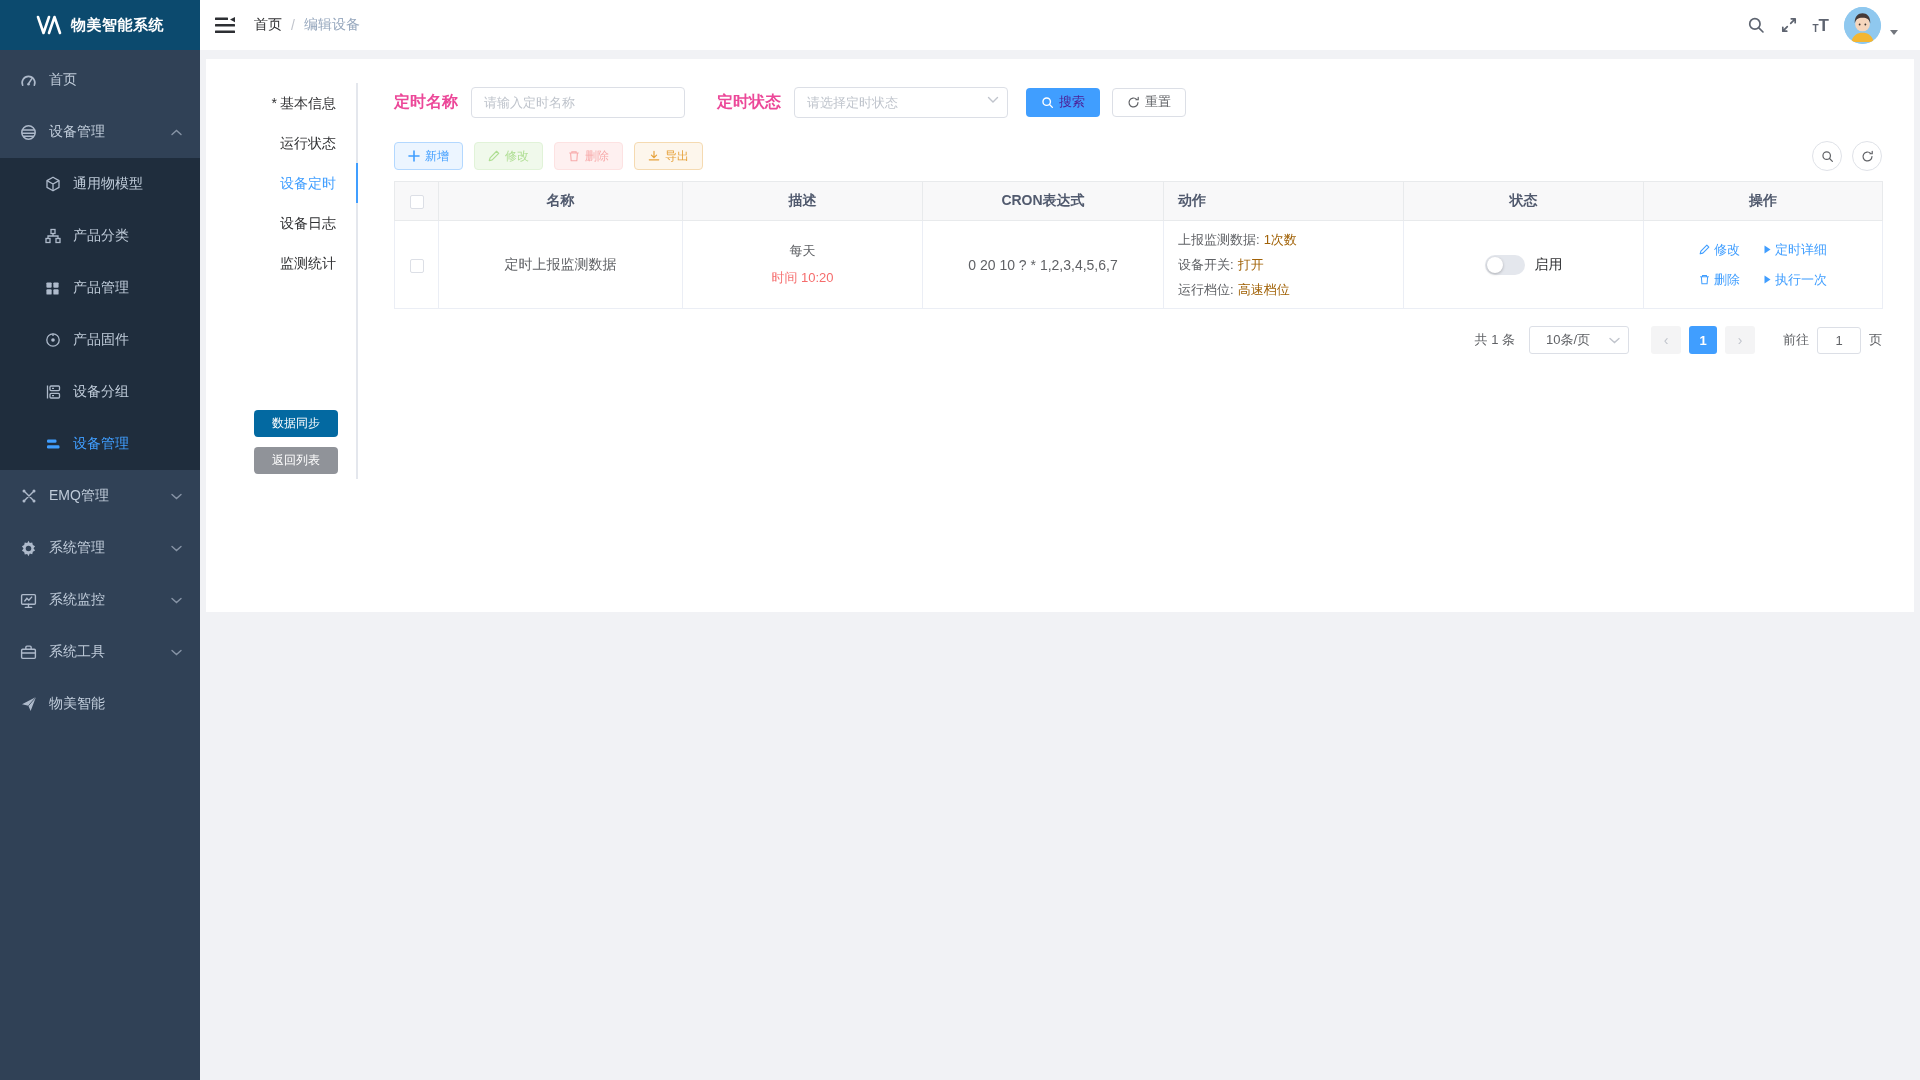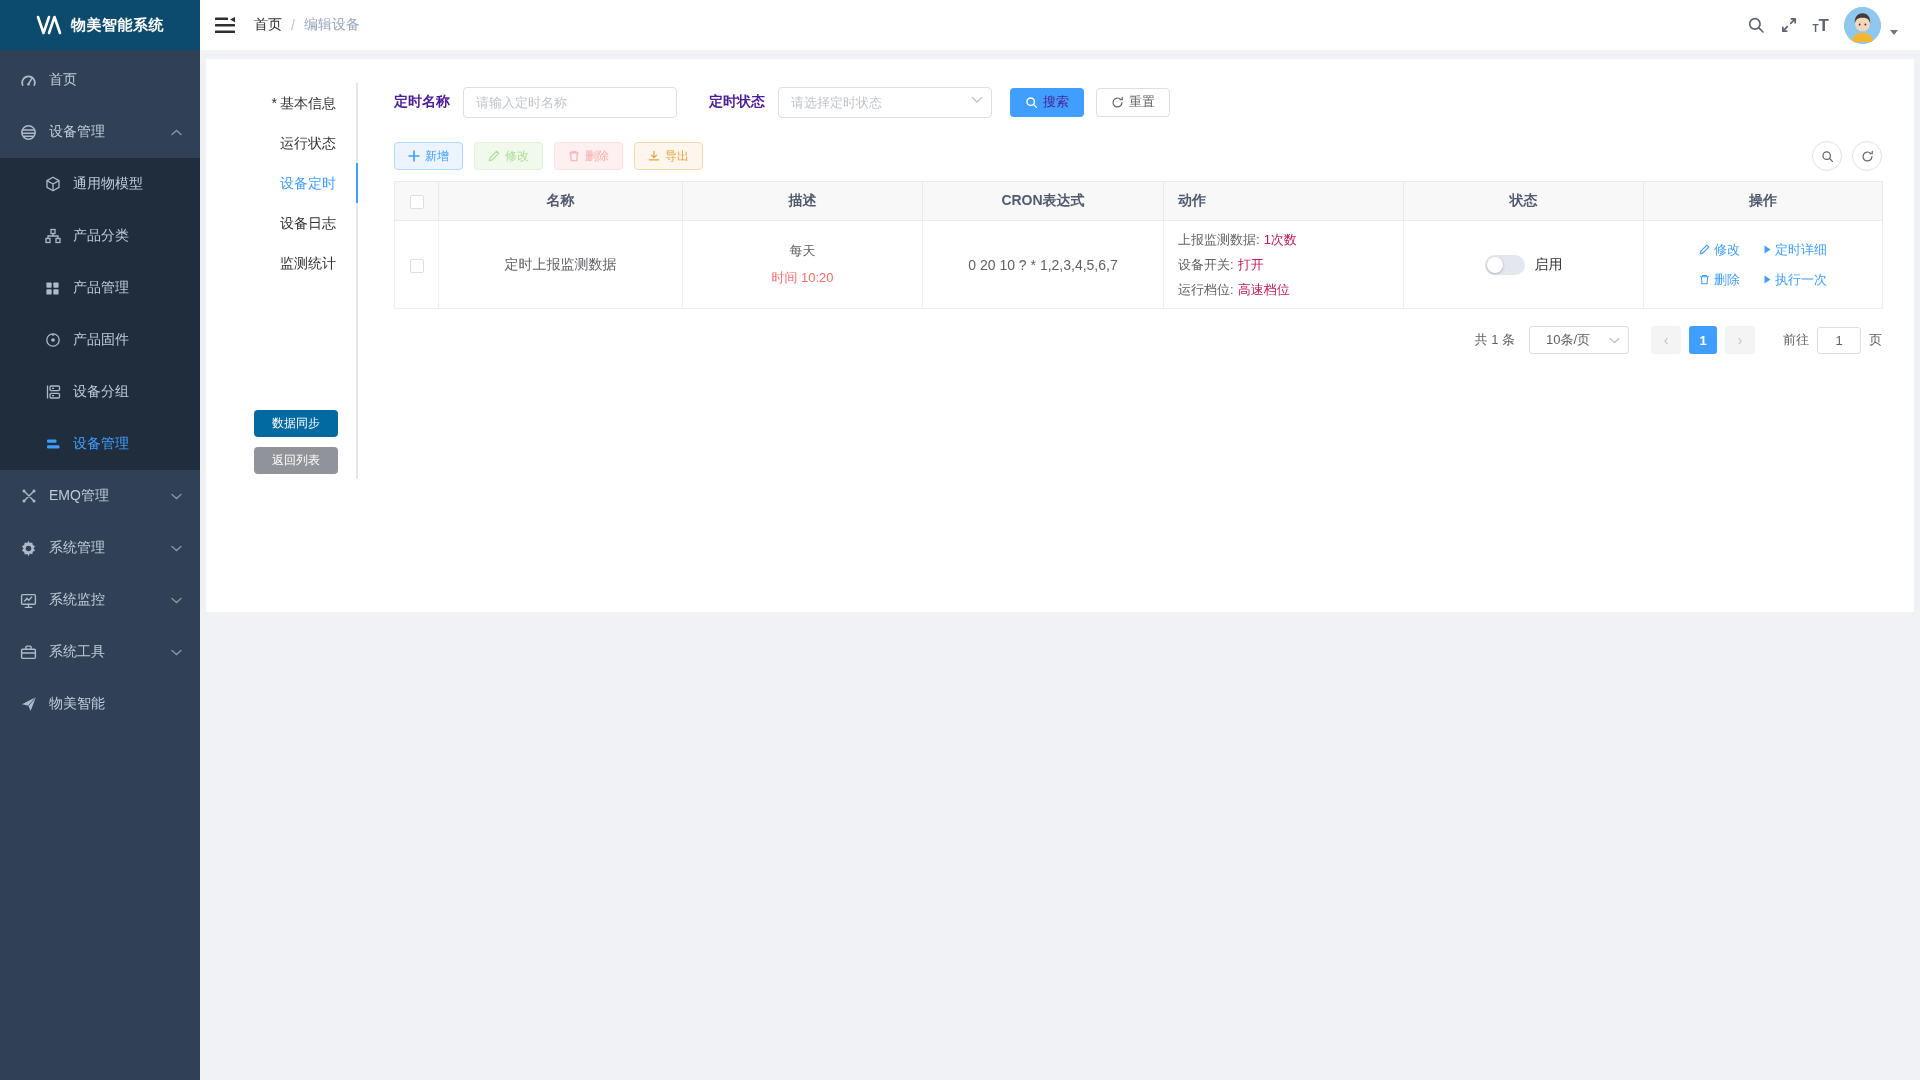--- a/index.html
+++ b/index.html
@@ -44,21 +44,21 @@
   .tab-item { height:40px; line-height:40px; text-align:right; padding-right:20px; font-size:14px; color:#303133; cursor:pointer; white-space:nowrap; }
   .tab-item.active { color:#409EFF; }
   .tab-required { margin-right:3px; }
   .tab-active-bar { position:absolute; left:150px; top:104px; width:2px; height:40px; background:#409EFF; }
   .side-btn { position:absolute; left:48px; width:84px; height:27px; border:none; border-radius:4px; font-size:12px; color:#fff; display:flex; align-items:center; justify-content:center; cursor:pointer; font-family:inherit; }
   .btn-sync { top:351px; background:#0369a1; }
   .btn-back { top:388px; background:#909399; }
   
   .pane { position:absolute; left:188px; top:27px; width:1488px; height:520px; }
   .search-row { position:absolute; top:0; left:0; height:32px; display:flex; align-items:center; }
-  .f-label { font-size:14px; font-weight:bold; color:#4c1d95; margin-right:13px; white-space:nowrap; }
+  .f-label { font-size:16px; font-weight:bold; color:#ec4899; margin-right:13px; white-space:nowrap; }
   .f-input { width:214px; height:31px; border:1px solid #dcdfe6; border-radius:4px; padding:0 12px; font-size:13px; color:#606266; background:#fff; font-family:inherit; outline:none; }
   .f-input::placeholder { color:#bfc4cc; }
   .sel-wrap { position:relative; }
   .sel-wrap .f-input { padding-right:28px; }
   .sel-chev { position:absolute; right:9px; top:9px; color:#c0c4cc; pointer-events:none; display:flex; }
   .gap28 { width:32px; }
   .btn { height:29px; border-radius:4px; font-size:13px; display:inline-flex; align-items:center; gap:5px; padding:0 14px; cursor:pointer; border:1px solid transparent; font-family:inherit; white-space:nowrap; }
   .btn-primary { background:#409EFF; color:#4c1d95; margin-left:18px; }
   .btn-default { background:#fff; border-color:#dcdfe6; color:#606266; margin-left:12px; }
   .toolbar-row { position:absolute; top:55px; left:0; right:0; height:30px; display:flex; align-items:center; gap:11px; }
@@ -71,21 +71,21 @@
   .round-btn { width:30px; height:30px; border-radius:50%; border:1px solid #dfe2e8; background:#fff; display:flex; align-items:center; justify-content:center; color:#606266; cursor:pointer; }
   
   .data-table { position:absolute; top:95px; left:0; width:1488px; border-collapse:collapse; table-layout:fixed; }
   .data-table th { height:39px; background:#f8f8f9; font-size:14px; color:#515a6e; font-weight:bold; border:1px solid #e8eaec; text-align:center; }
   .data-table td { height:76px; border:1px solid #ebeef5; font-size:14px; color:#606266; text-align:center; background:#fff; }
   .data-table th.al, .data-table td.al { text-align:left; padding-left:14px; }
   .cb { display:inline-block; width:14px; height:14px; border:1px solid #dcdfe6; border-radius:2px; background:#fff; cursor:pointer; vertical-align:middle; }
   .t-sub { color:#F56C6C; font-size:13px; margin-top:9px; }
   .t-main { font-size:13px; color:#606266; }
   .act-line { font-size:13px; color:#606266; line-height:25px; text-align:left; }
-  .act-val { color:#be185d; margin-left:4px; }
+  .act-val { color:#a16207; margin-left:4px; }
   .status-cell { display:flex; align-items:center; justify-content:center; gap:10px; }
   .switch { position:relative; width:40px; height:20px; border-radius:10px; background:#e4e7ed; cursor:pointer; flex:none; }
   .switch .knob { position:absolute; left:2px; top:2px; width:16px; height:16px; border-radius:50%; background:#fff; box-shadow:0 1px 3px rgba(0,0,0,.25); }
   .status-text { font-size:14px; color:#303133; }
   .ops-grid { display:grid; grid-template-columns:auto auto; column-gap:24px; row-gap:12px; justify-content:center; }
   .ops-grid a { color:#409EFF; font-size:13px; text-decoration:none; display:inline-flex; align-items:center; gap:4px; justify-self:start; cursor:pointer; }
   
   .pagination { position:absolute; top:240px; right:0; display:flex; align-items:center; font-size:13px; color:#606266; }
   .pg-total { margin-right:14px; }
   .pg-select { width:100px; height:28px; border:1px solid #dcdfe6; border-radius:3px; display:flex; align-items:center; justify-content:space-between; padding:0 8px 0 16px; color:#606266; background:#fff; cursor:pointer; }

